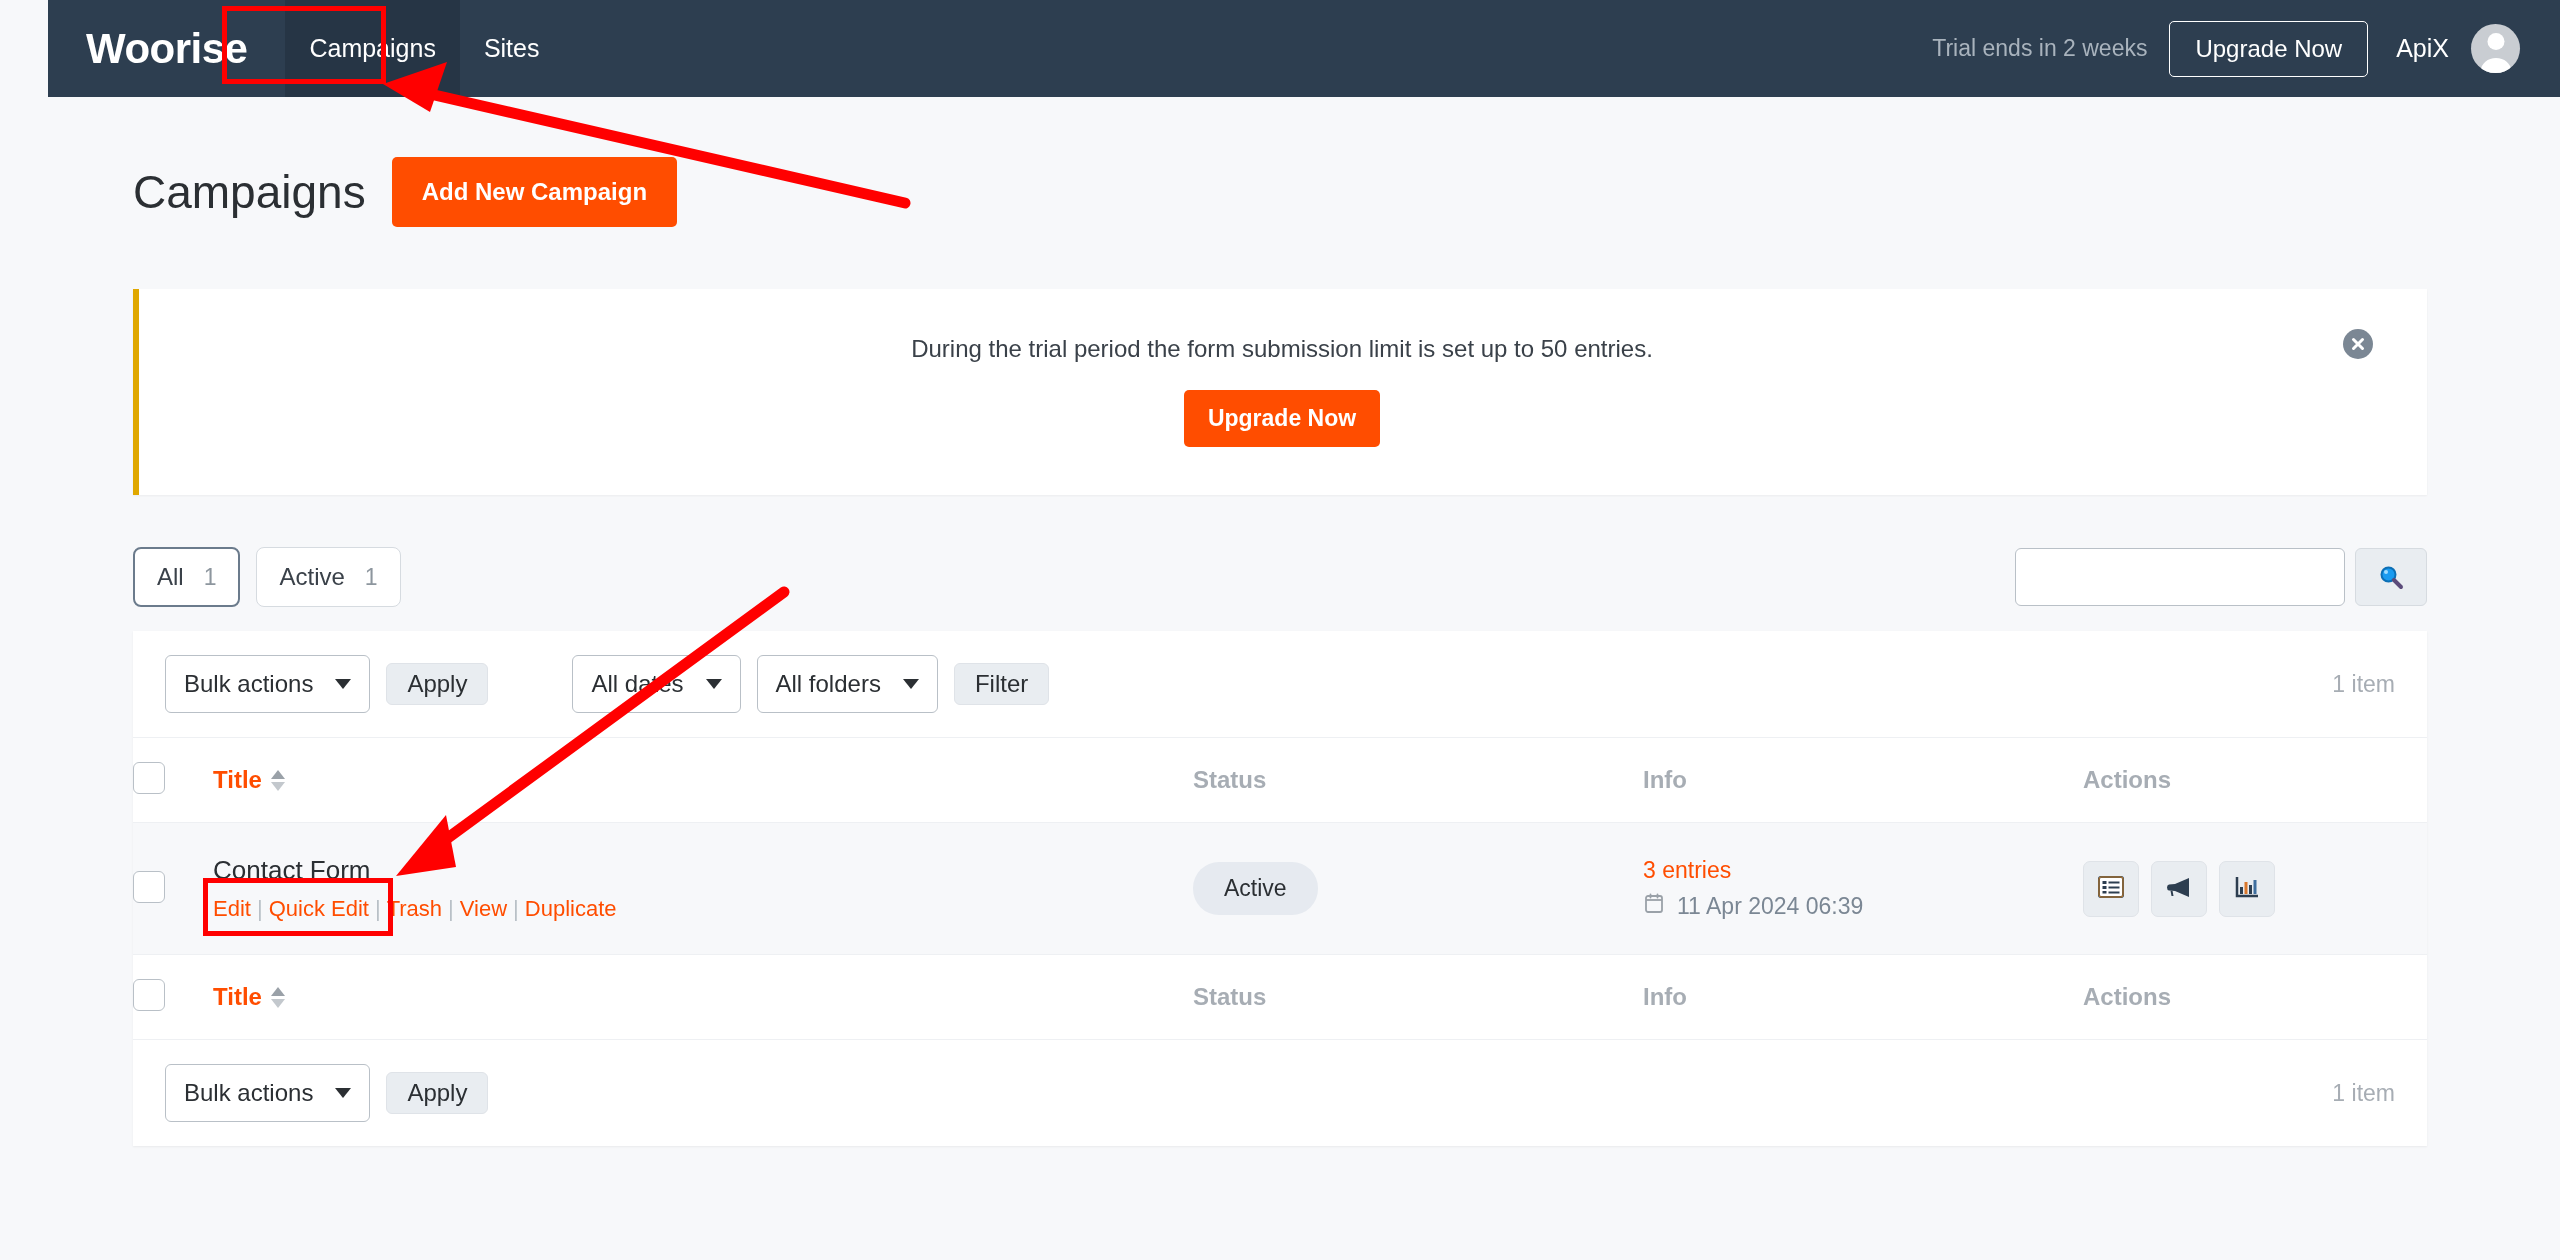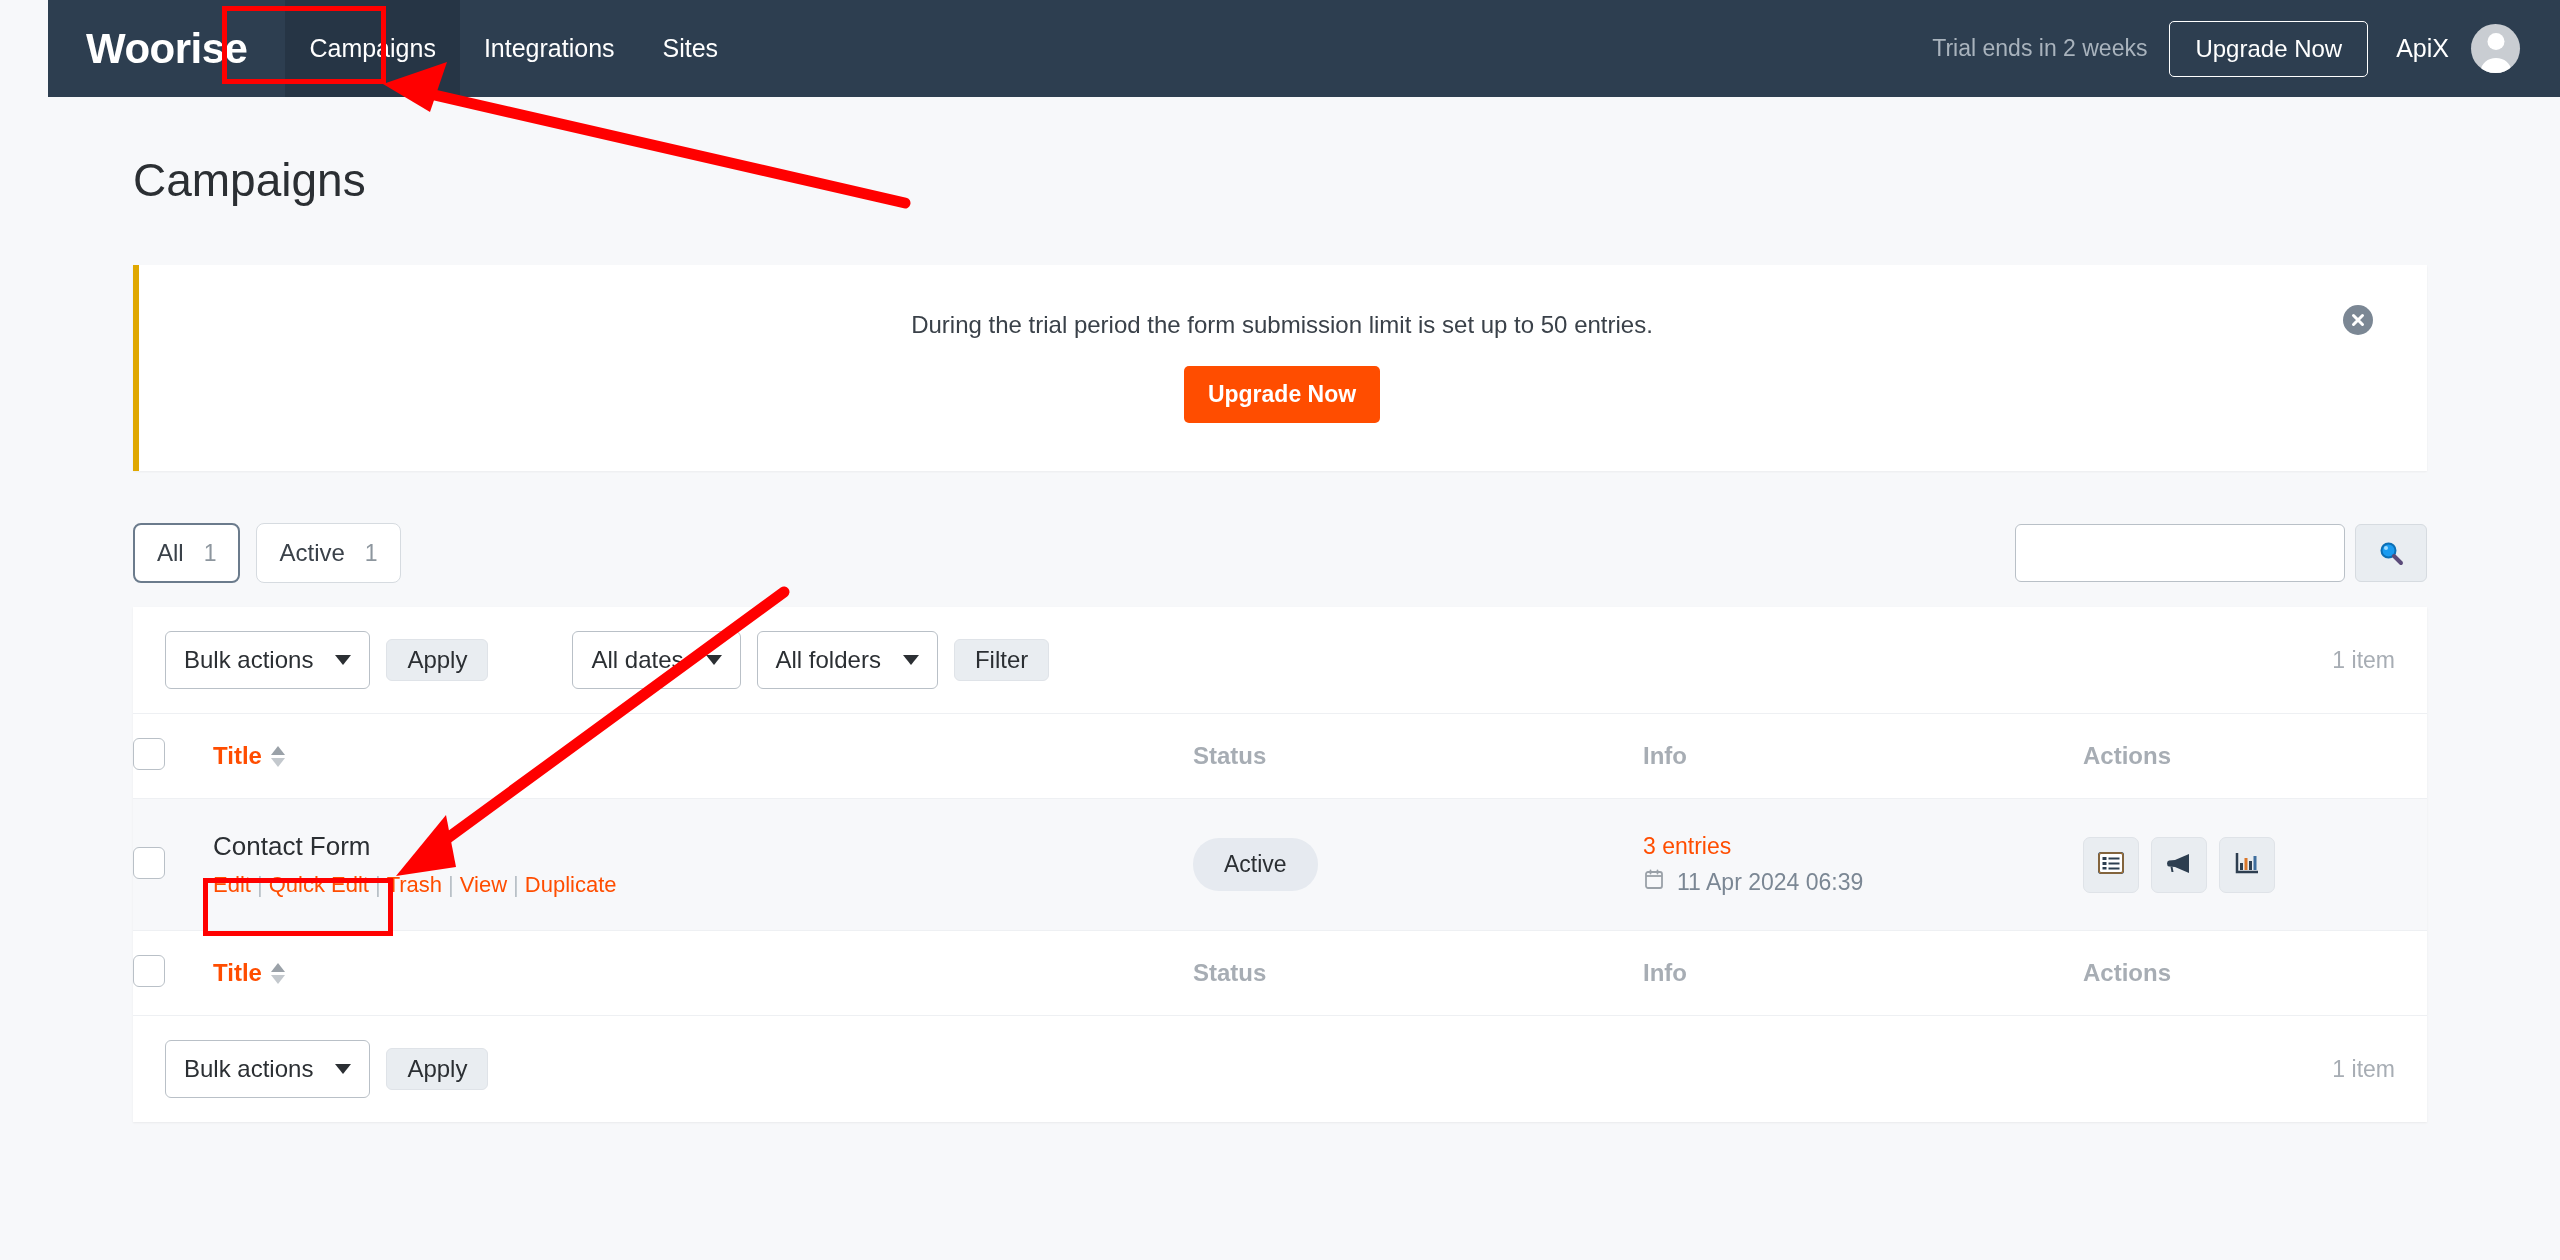--- a/index.html
+++ b/index.html
@@ -280,35 +280,35 @@
   .annot { position: absolute; left: 0; top: 0; width: 2560px; height: 1260px; pointer-events: none; z-index: 50; }
   .hl-box { position: absolute; border: 5px solid #ff0000; pointer-events: none; z-index: 51; }
 </style>
 </head>
 <body>
 
 <div class="topnav">
   <div class="brand">Woorise</div>
   <div class="nav-items">
     <div class="nav-item active">Campaigns</div>
-    <div class="nav-item">Integrations</div>
     <div class="nav-item">Sites</div>
   </div>
   <div class="nav-right">
     <div class="trial-text">Trial ends in 2 weeks</div>
     <button class="upgrade-outline">Upgrade Now</button>
     <div class="user-name">ApiX</div>
     <div class="avatar"></div>
   </div>
 </div>
 
 <div class="page">
 
   <div class="page-head">
     <div class="page-title">Campaigns</div>
+    <button class="btn-orange">Add New Campaign</button>
   </div>
 
   <div class="notice">
     <div class="notice-text">During the trial period the form submission limit is set up to 50 entries.</div>
     <button class="btn-orange">Upgrade Now</button>
     <div class="notice-close">
       <svg width="18" height="18" viewBox="0 0 18 18" aria-hidden="true">
         <path d="M4.5 4.5 L13.5 13.5 M13.5 4.5 L4.5 13.5" stroke="#ffffff" stroke-width="3" stroke-linecap="round"></path>
       </svg>
     </div>

